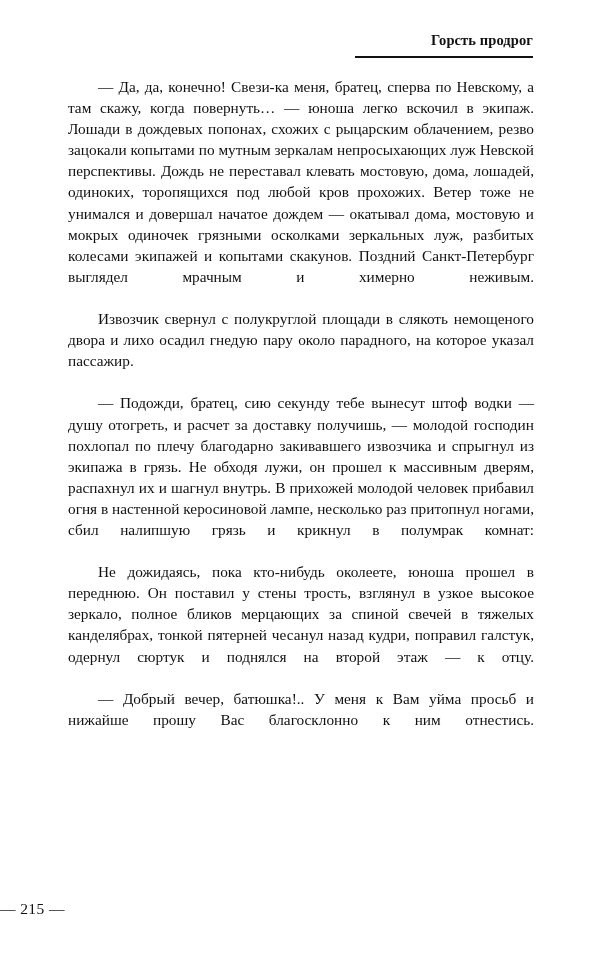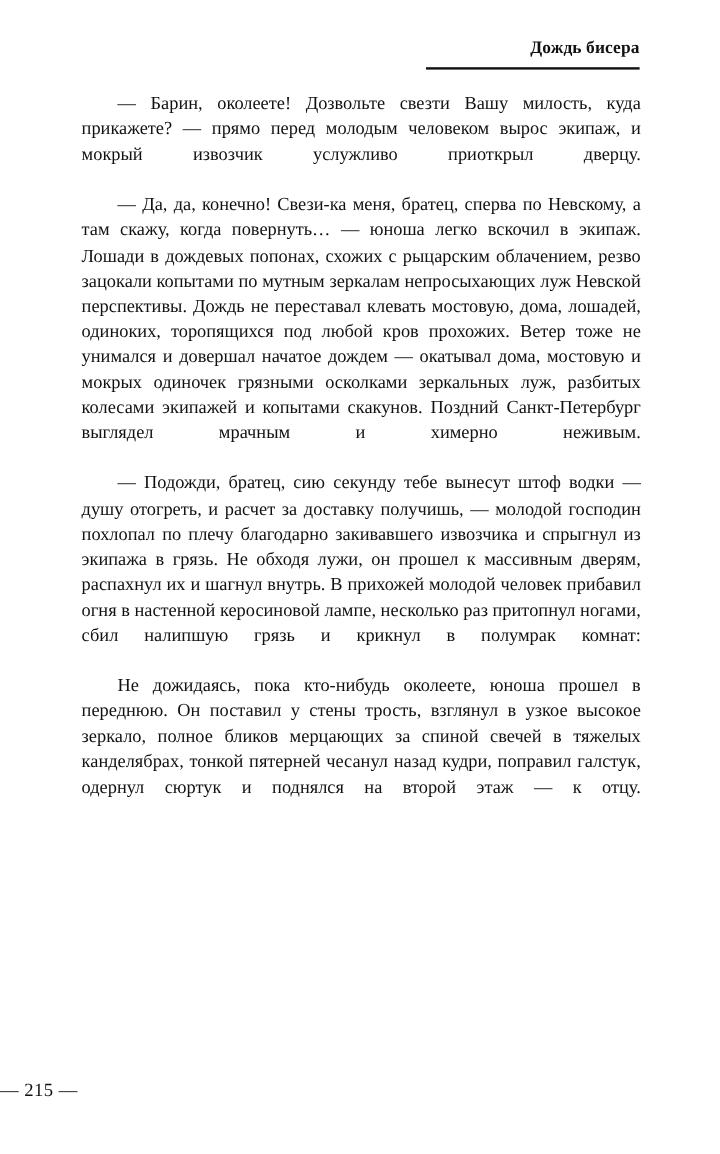--- a/index.html
+++ b/index.html
@@ -97,28 +97,29 @@
     color: #111111;
     letter-spacing: 0.4px;
   }
 </style>
 </head>
 <body>
 
 <div class="page">
 
   <div class="running-head">
-    <span class="running-head-title">Дождь бисера</span>
+    <span class="running-head-title">Горсть продрог</span>
   </div>
   <div class="running-head-rule"></div>
 
   <div class="text-block">
-    <p class="para">— Барин, околеете! Дозвольте свезти Вашу милость, куда прикажете? — прямо перед молодым человеком вырос экипаж, и мокрый извозчик услужливо приоткрыл дверцу.</p>
     <p class="para">— Да, да, конечно! Свези-ка меня, братец, сперва по Невскому, а там скажу, когда повернуть… — юноша легко вскочил в экипаж. Лошади в дождевых попонах, схожих с рыцарским облачением, резво зацокали копытами по мутным зеркалам непросыхающих луж Невской перспективы. Дождь не переставал клевать мостовую, дома, лошадей, одиноких, торопящихся под любой кров прохожих. Ветер тоже не унимался и довершал начатое дождем — окатывал дома, мостовую и мокрых одиночек грязными осколками зеркальных луж, разбитых колесами экипажей и копытами скакунов. Поздний Санкт-Петербург выглядел мрачным и химерно неживым.</p>
+    <p class="para">Извозчик свернул с полукруглой площади в слякоть немощеного двора и лихо осадил гнедую пару около парадного, на которое указал пассажир.</p>
     <p class="para">— Подожди, братец, сию секунду тебе вынесут штоф водки — душу отогреть, и расчет за доставку получишь, — молодой господин похлопал по плечу благодарно закивавшего извозчика и спрыгнул из экипажа в грязь. Не обходя лужи, он прошел к массивным дверям, распахнул их и шагнул внутрь. В прихожей молодой человек прибавил огня в настенной керосиновой лампе, несколько раз притопнул ногами, сбил налипшую грязь и крикнул в полумрак комнат:</p>
     <p class="para">Не дожидаясь, пока кто-нибудь околеете, юноша прошел в переднюю. Он поставил у стены трость, взглянул в узкое высокое зеркало, полное бликов мерцающих за спиной свечей в тяжелых канделябрах, тонкой пятерней чесанул назад кудри, поправил галстук, одернул сюртук и поднялся на второй этаж — к отцу.</p>
+    <p class="para">— Добрый вечер, батюшка!.. У меня к Вам уйма просьб и нижайше прошу Вас благосклонно к ним отнестись.</p>
   </div>
 
   <div class="folio">
     <span class="folio-text">— 215 —</span>
   </div>
 
 </div>
 
 </body></html>

